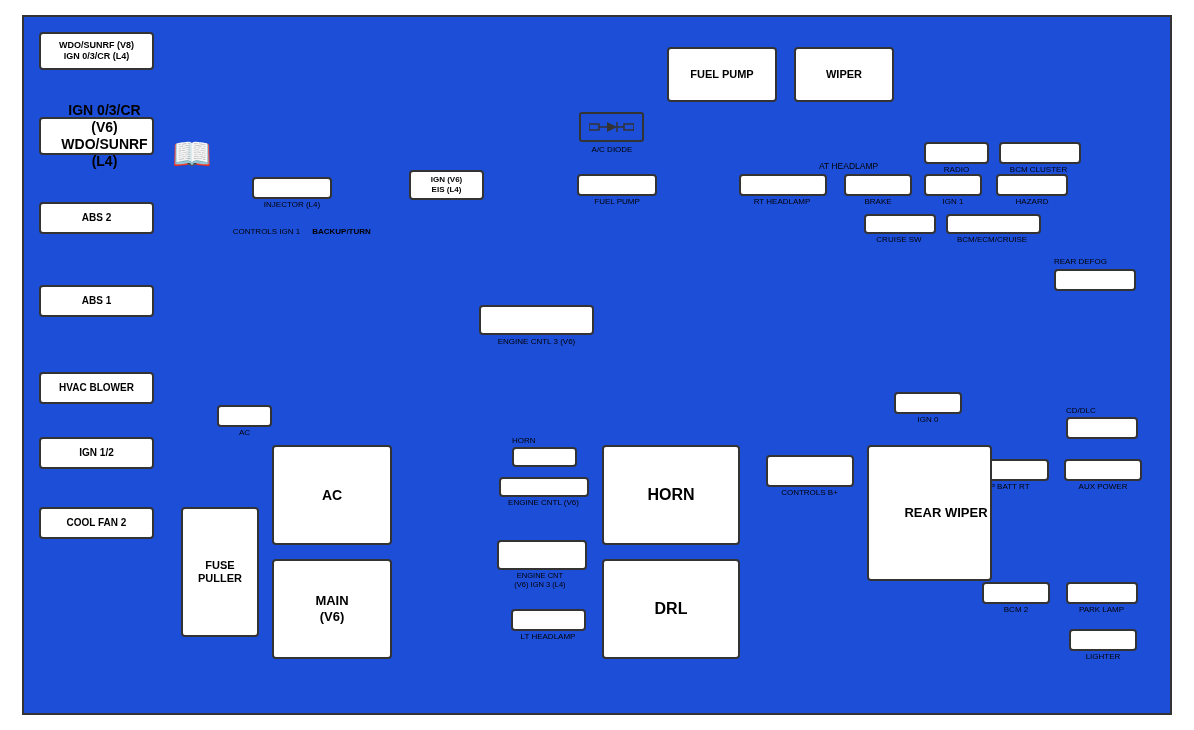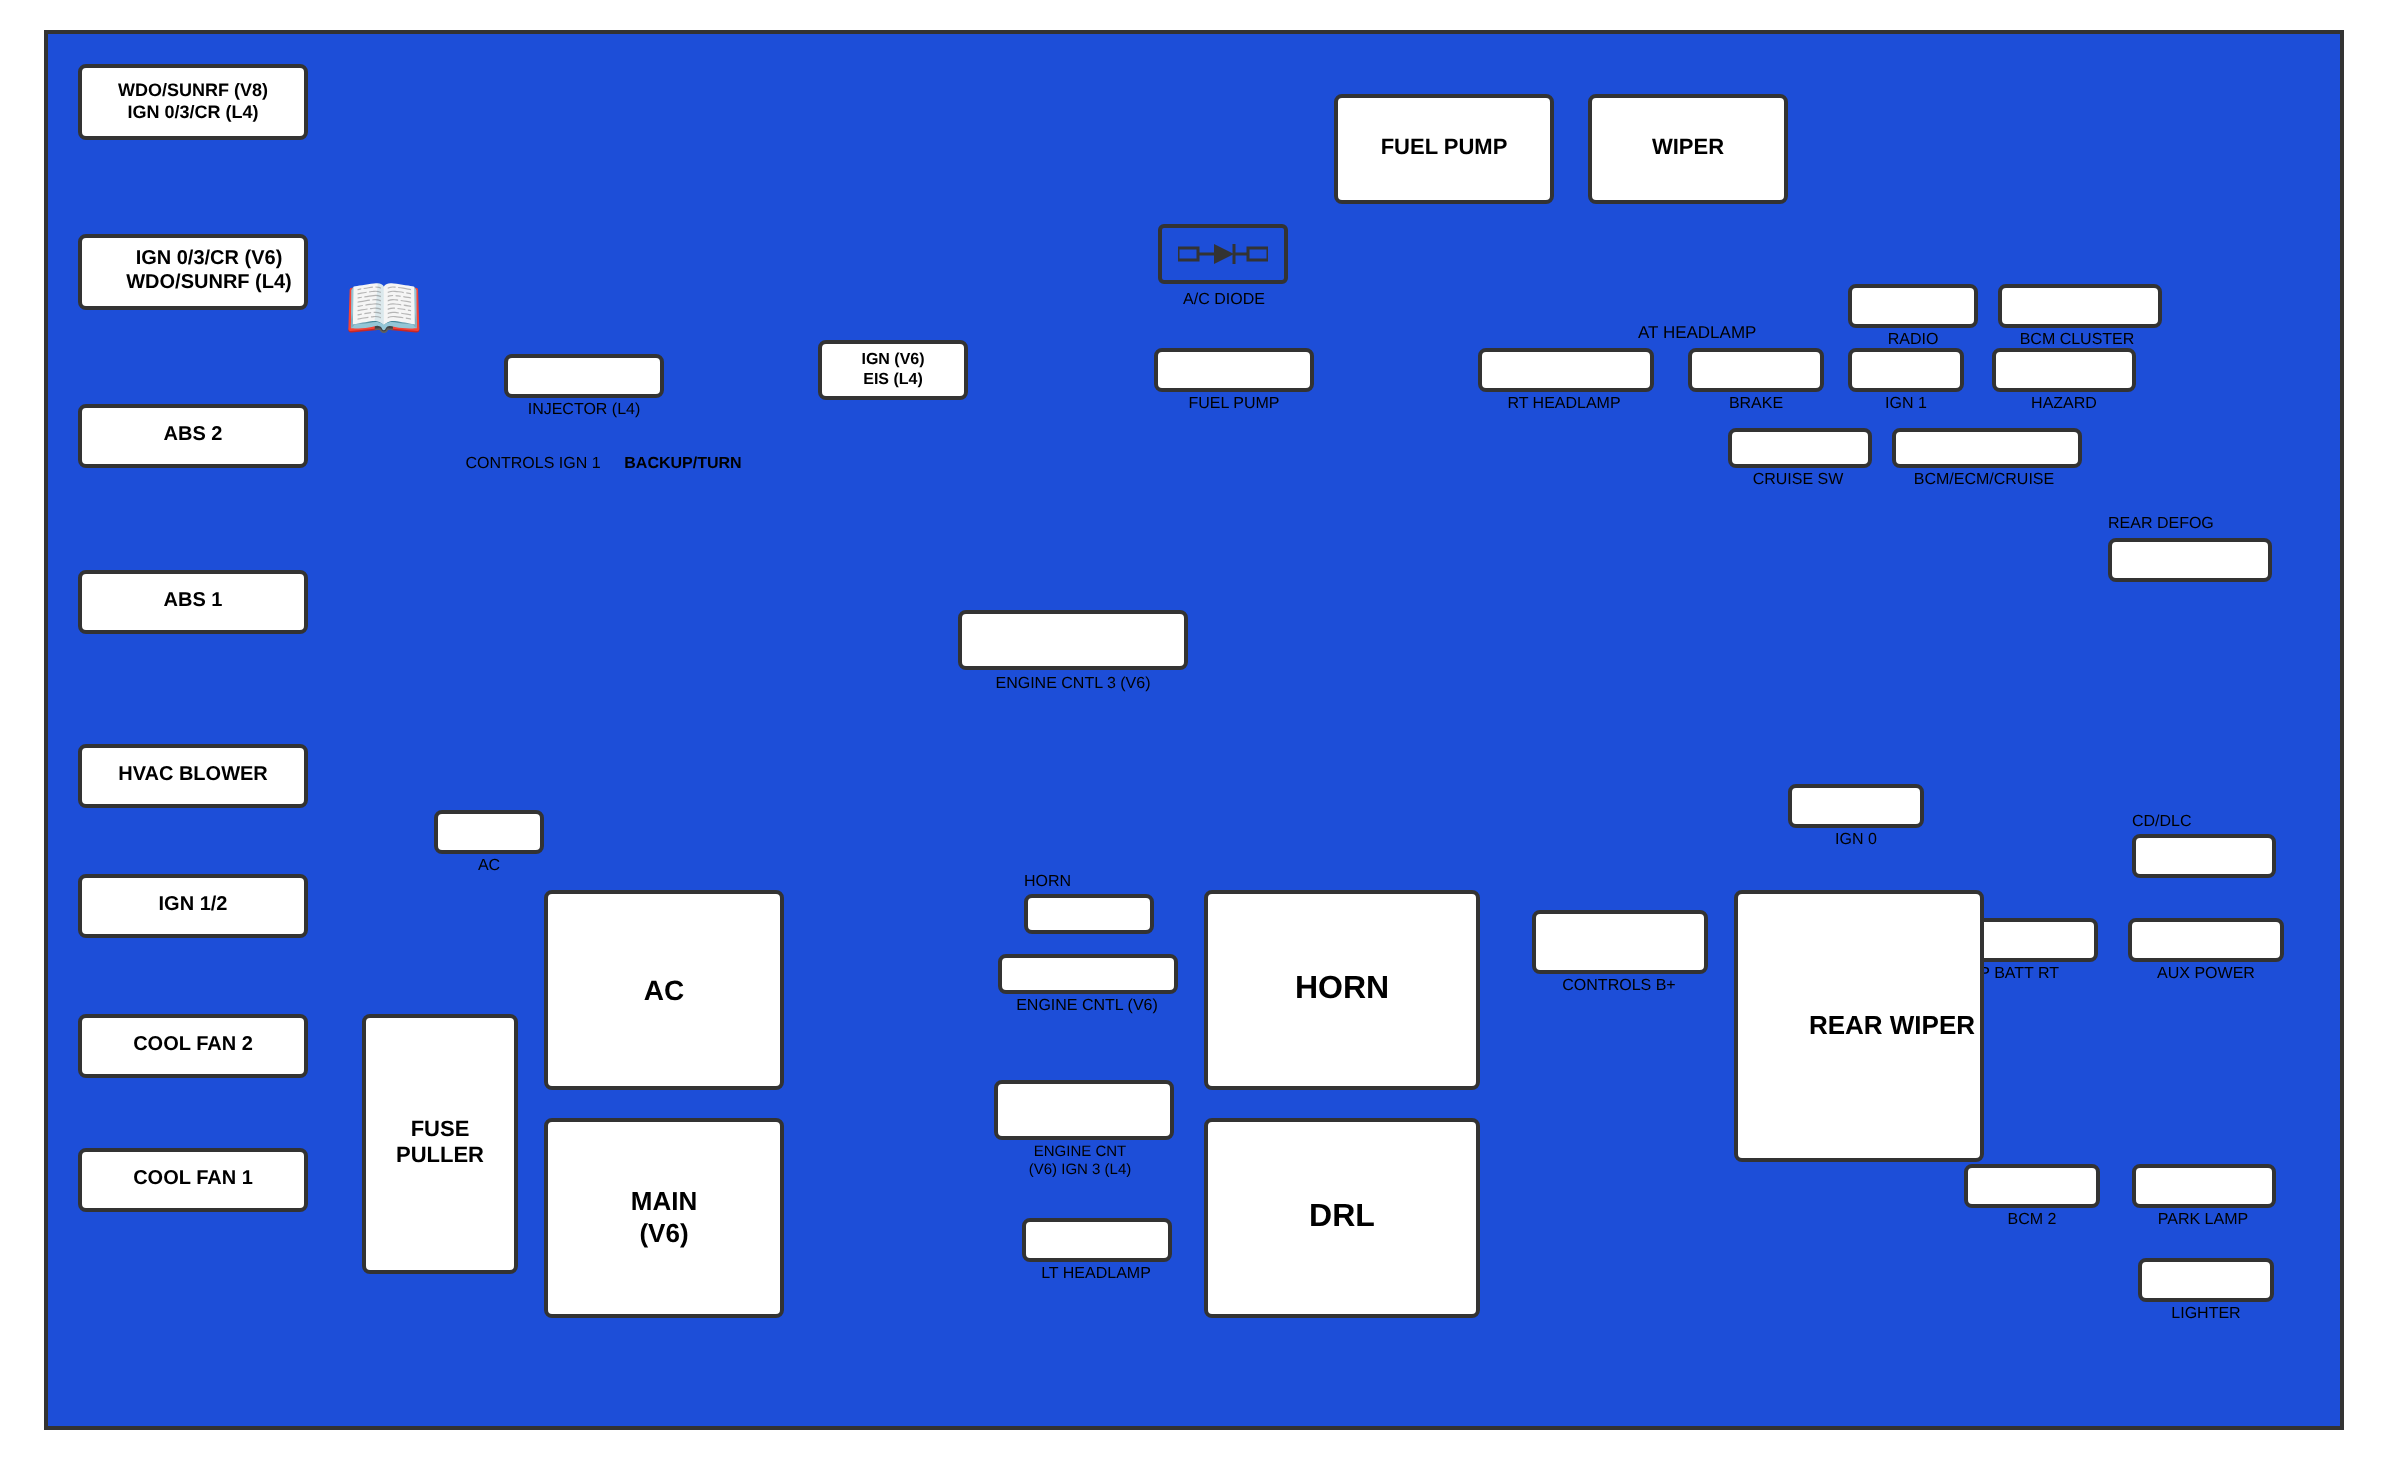--- a/index.html
+++ b/index.html
@@ -55,33 +55,32 @@
       font-size: 28px;
     }
   </style>
 </head>
 <body>
 
 <div class="diagram-outer">
 
   <div class="fuse-box" style="left:15px;top:15px;width:115px;height:38px;font-size:9px;">WDO/SUNRF (V8)<br>IGN 0/3/CR (L4)</div>
 
-  <div class="fuse-box" style="left:15px;top:100px;width:115px;height:38px;font-size:10px;padding-left:16px;">IGN 0/3/CR (V6)<br>WDO/SUNRF (L4)</div>
+  <div class="fuse-box" style="left:15px;top:100px;width:115px;height:38px;font-size:14px;padding-left:16px;">IGN 0/3/CR (V6)<br>WDO/SUNRF (L4)</div>
 
   <div class="fuse-box" style="left:15px;top:185px;width:115px;height:32px;font-size:10px;">ABS 2</div>
 
   <div class="fuse-box" style="left:15px;top:268px;width:115px;height:32px;font-size:10px;">ABS 1</div>
 
   <div class="fuse-box" style="left:15px;top:355px;width:115px;height:32px;font-size:10px;">HVAC BLOWER</div>
 
   <div class="fuse-box" style="left:15px;top:420px;width:115px;height:32px;font-size:10px;">IGN 1/2</div>
 
   <div class="fuse-box" style="left:15px;top:490px;width:115px;height:32px;font-size:10px;">COOL FAN 2</div>
 
-  <div class="fuse-box" style="left:15px;top:557px;width:115px;height:32px;font-size:10px;">COOL FAN 1</div>
 
   <div class="icon-box" style="left:148px;top:118px;font-size:32px;">📖</div>
 
   <div class="fuse-box" style="left:228px;top:160px;width:80px;height:22px;font-size:8px;"></div>
   <div class="label-below" style="left:228px;top:183px;width:80px;">INJECTOR (L4)</div>
 
   <div class="label-below" style="left:205px;top:210px;width:75px;">CONTROLS IGN 1</div>
   <div class="label-below" style="left:280px;top:210px;width:75px;font-weight:bold;">BACKUP/TURN</div>
 
   <div class="fuse-box" style="left:385px;top:153px;width:75px;height:30px;font-size:8px;">IGN (V6)<br>EIS (L4)</div>

